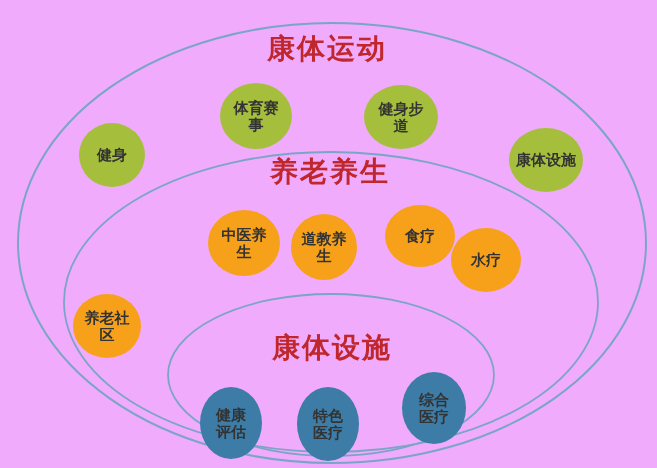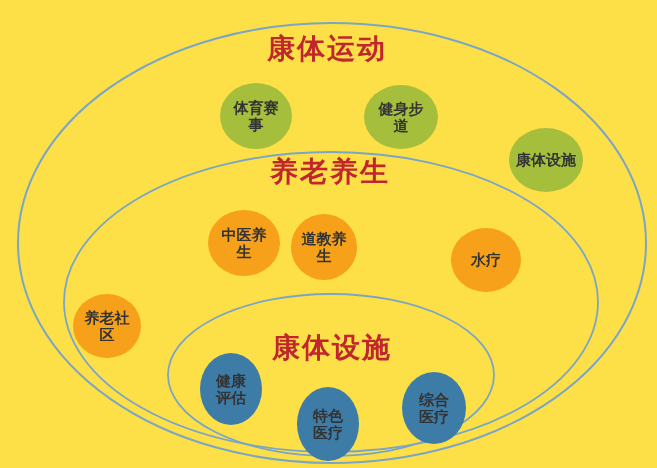--- a/index.html
+++ b/index.html
@@ -5,21 +5,21 @@
   html, body {
     margin: 0;
     padding: 0;
     background: #ffffff;
     font-family: "Liberation Sans", "DejaVu Sans", sans-serif;
   }
   .canvas {
     position: relative;
     width: 657px;
     height: 468px;
-    background: #fde047;
+    background: #f0abfc;
     overflow: hidden;
     text-decoration: underline;
   }
   .rings-svg {
     position: absolute;
     left: 0;
     top: 0;
   }
   .ring-title {
     position: absolute;
@@ -57,34 +57,36 @@
   <svg class="rings-svg" width="657" height="468" viewBox="0 0 657 468">
     <ellipse cx="332" cy="243" rx="314" ry="220" fill="none" stroke="#7aa5c6" stroke-width="2"></ellipse>
     <ellipse cx="331" cy="302" rx="267" ry="150" fill="none" stroke="#7aa5c6" stroke-width="1.8"></ellipse>
     <ellipse cx="331" cy="375" rx="163" ry="81" fill="none" stroke="#7aa5c6" stroke-width="1.8"></ellipse>
   </svg>
 
   <div class="ring-title" style="left:327px; top:49px;">康体运动</div>
   <div class="ring-title" style="left:330px; top:172px;">养老养生</div>
   <div class="ring-title" style="left:332px; top:348px;">康体设施</div>
 
+  <div class="node green single" style="left:79px;  top:123px; width:66px; height:64px;">健身</div>
   <div class="node green" style="left:220px; top:83px;  width:72px; height:66px;">体育赛
 事</div>
   <div class="node green" style="left:364px; top:85px;  width:74px; height:64px;">健身步
 道</div>
   <div class="node green" style="left:509px; top:128px; width:74px; height:64px;">康体设施</div>
 
   <div class="node orange" style="left:73px;  top:294px; width:68px; height:64px;">养老社
 区</div>
   <div class="node orange" style="left:208px; top:210px; width:72px; height:66px;">中医养
 生</div>
   <div class="node orange" style="left:291px; top:214px; width:66px; height:66px;">道教养
 生</div>
+  <div class="node orange single" style="left:385px; top:205px; width:70px; height:62px;">食疗</div>
   <div class="node orange single" style="left:451px; top:228px; width:70px; height:64px;text-align:center;">水疗</div>
 
-  <div class="node blue" style="left:200px; top:353px; width:62px; height:72px;">健康
+  <div class="node blue" style="left:200px; top:387px; width:62px; height:72px;">健康
 评估</div>
   <div class="node blue" style="left:297px; top:387px; width:62px; height:74px;">特色
 医疗</div>
   <div class="node blue" style="left:402px; top:372px; width:64px; height:72px;">综合
 医疗</div>
 
 </div>
 
 </body></html>

